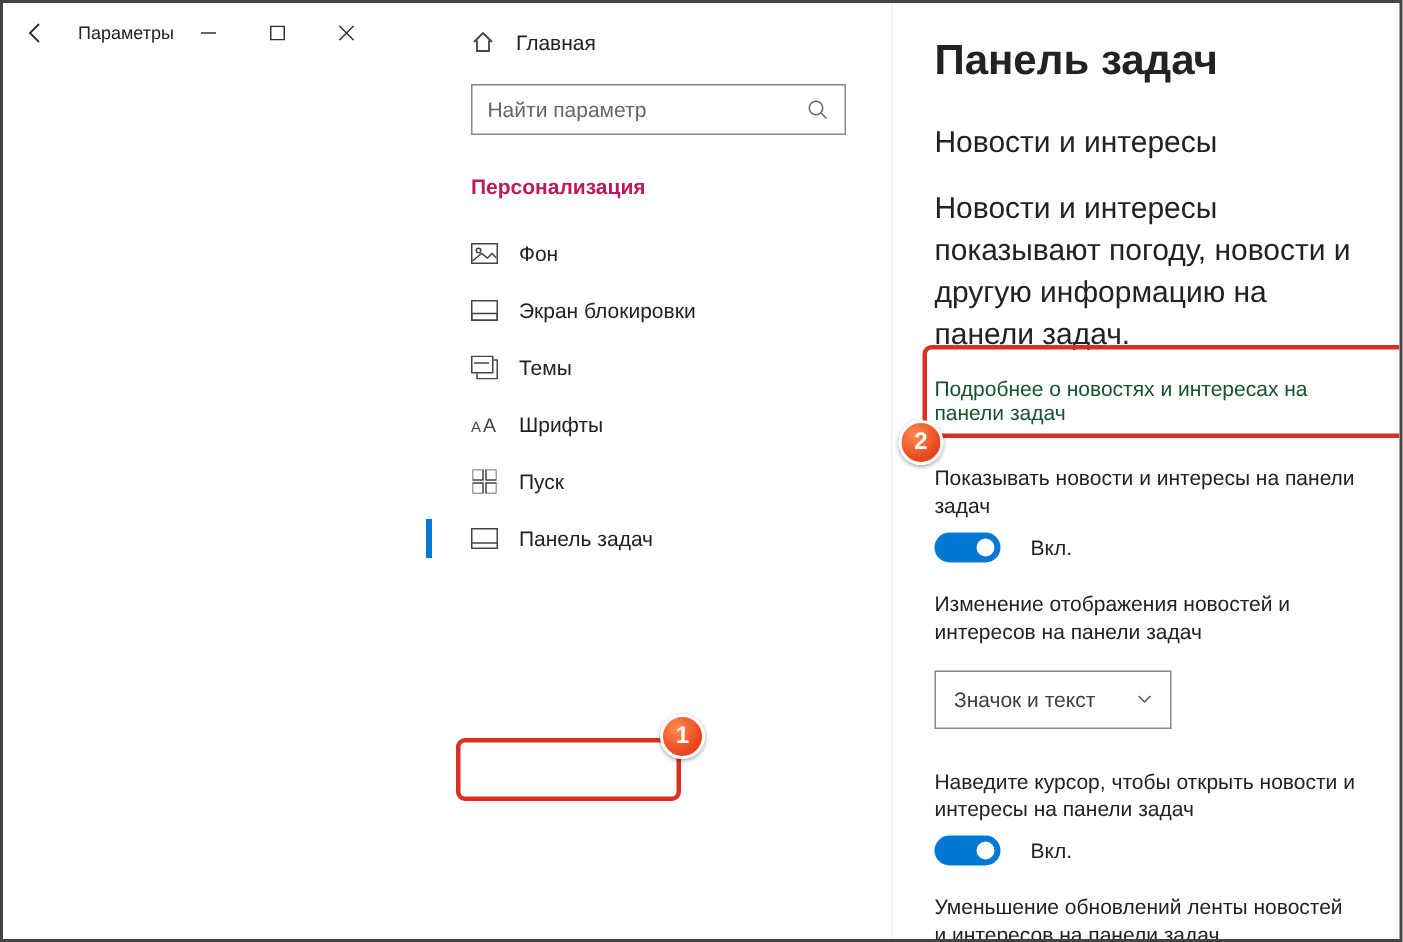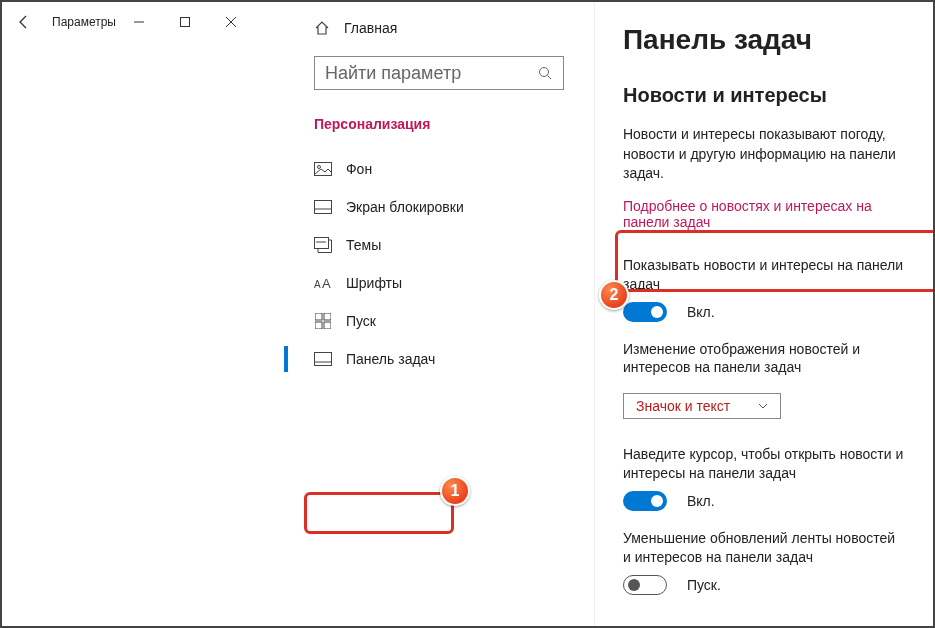--- a/index.html
+++ b/index.html
@@ -6,41 +6,41 @@
   body { background: #f5f5f5; display:flex; align-items:center; justify-content:center; height:100vh; }
   .frame { width: 935px; height: 628px; background:#fff; border:2px solid #444; position:relative; overflow:hidden; display:flex; flex-direction:row;}
   .titlebar { height: 40px; display:flex; align-items:center; padding:0 6px; }
   .back-btn { width:32px; height:32px; display:flex; align-items:center; justify-content:center; color:#333;}
   .title { font-size:12px; margin-left:12px; color:#222;}
   .win-controls { margin-left:auto; display:flex; }
   .win-btn { width:46px; height:32px; display:flex; align-items:center; justify-content:center; color:#333; font-size:10px;}
   .body { flex:1; display:flex; overflow:hidden;padding-left:24px;}
   .sidebar { width: 310px; padding: 14px 8px 0 8px; position:relative;}
   .home-row { display:flex; align-items:center; gap:14px; padding:4px 22px; font-size:14px; color:#222;}
-  .search-box { margin:16px 22px 0 22px; height:34px; border:1px solid #888; display:flex; align-items:center; padding:0 10px; font-size:18px; color:#666; justify-content:space-between;}
+  .search-box { margin:16px 22px 0 22px; height:34px; border:1px solid #888; display:flex; align-items:center; padding:0 10px; font-size:14px; color:#666; justify-content:space-between;}
   .section-title { margin:26px 22px 18px 22px; font-size:14px; font-weight:600; color:#be185d;}
   .nav-item { display:flex; align-items:center; gap:14px; padding:10px 22px; font-size:14px; color:#222; position:relative;}
   .nav-item.active::before { content:""; position:absolute; left:-8px; top:6px; bottom:6px; width:4px; background:#0078d4;}
   .nav-item .ico { width:18px; height:18px; display:flex; align-items:center; justify-content:center; color:#444;}
   .content { flex:1; padding: 22px 28px 0 28px; overflow:hidden; border-left:1px solid #eee; position:relative;}
   h1 { font-size:28px; font-weight:600; color:#222; margin-bottom:28px;}
-  h2 { font-size:20px; font-weight:700; color:#222; margin-bottom:18px;}
-  .desc { font-size:14px; color:#222; line-height:1.4; margin-bottom:14px; max-width:440px;}
-  .link { color:#be185d; font-size:14px; margin-bottom:14px; display:inline-block;}
+  h2 { font-size:20px; font-weight:400; color:#222; margin-bottom:18px;}
+  .desc { font-size:20px; color:#222; line-height:1.4; margin-bottom:14px; max-width:440px;}
+  .link { color:#14532d; font-size:14px; margin-bottom:14px; display:inline-block;}
   .setting-group { margin-bottom:18px;}
   .setting-label { font-size:14px; color:#222; margin-bottom:8px; max-width:440px; line-height:1.35;}
   .toggle-row { display:flex; align-items:center; gap:20px;}
   .toggle { width:44px; height:20px; border-radius:10px; position:relative;}
   .toggle.on { background:#0078d4;}
   .toggle.off { background:#fff; border:1px solid #555;}
   .toggle .knob { width:12px; height:12px; border-radius:50%; position:absolute; top:50%; transform:translateY(-50%);}
   .toggle.on .knob { background:#fff; right:4px;}
   .toggle.off .knob { background:#555; left:4px;}
   .toggle-state { font-size:14px; color:#222;}
-  .dropdown { margin-top:8px; height:26px; border:1px solid #888; display:inline-flex; align-items:center; padding:0 12px; font-size:14px; gap:28px; color:#b91c1c;}
+  .dropdown { margin-top:8px; height:39px; border:1px solid #888; display:inline-flex; align-items:center; padding:0 12px; font-size:14px; gap:28px; color:#404040;}
   .chev { font-size:10px; color:#555;}
   
   .hl { position:absolute; border:3px solid #d93025; border-radius:6px; pointer-events:none;}
   .badge { position:absolute; width:30px; height:30px; border-radius:50%; background:radial-gradient(circle at 35% 30%, #ff8a50, #e8431a 70%); color:#fff; font-weight:700; font-size:16px; display:flex; align-items:center; justify-content:center; border:2px solid #fff; box-shadow:0 1px 3px rgba(0,0,0,.4);}
   svg { display:block;}
 </style>
 </head>
 <body>
 
 <div class="frame">

